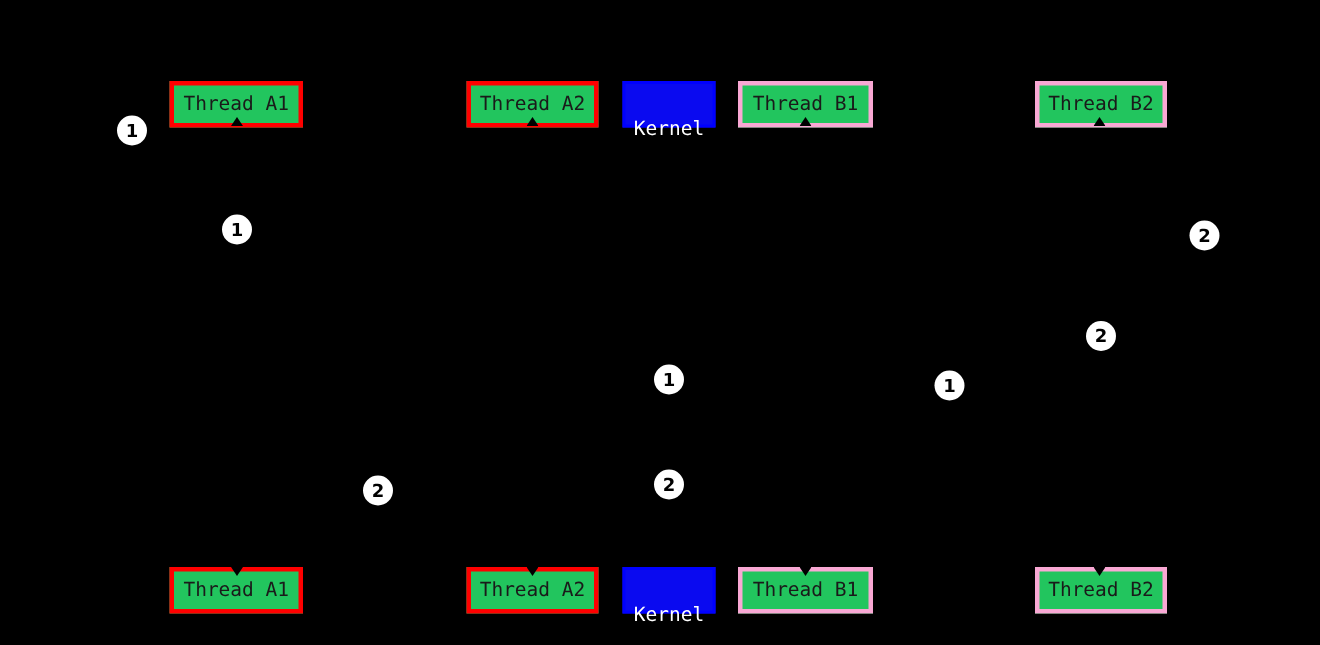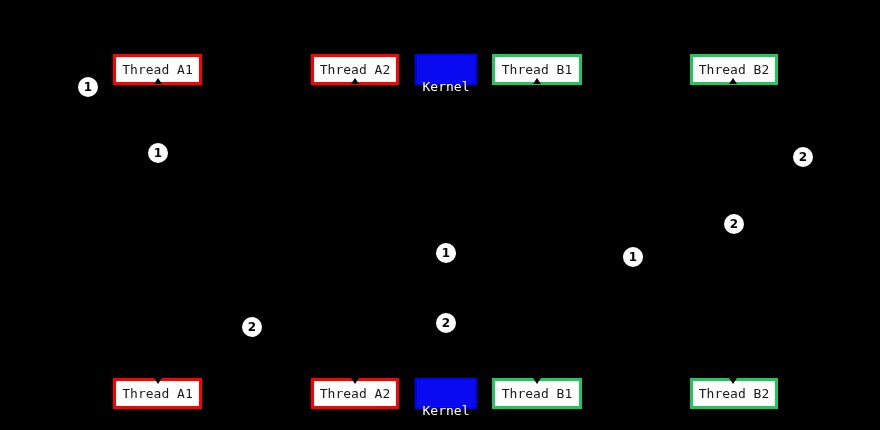--- a/index.html
+++ b/index.html
@@ -15,29 +15,29 @@
     overflow: hidden;
     font-family: "DejaVu Sans Mono", monospace;
   }
   .box {
     position: absolute;
     height: 31px;
     box-sizing: border-box;
     display: flex;
     align-items: center;
     justify-content: center;
-    background: #ffffff;
+    background: #22c55e;
   }
   .box span {
     font-size: 13px;
     color: #1a1a1a;
     white-space: nowrap;
   }
   .box.red  { border: 3px solid #ff0000; }
-  .box.blue { border: 3px solid #22c55e; }
+  .box.blue { border: 3px solid #f9a8d4; }
   .box.kernel {
     background: #0a0af0;
     border: 2px solid #0000ff;
   }
   .box.kernel span { color: #ffffff; margin-top: 33px; }
   .marker {
     position: absolute;
     width: 20px;
     height: 20px;
     border-radius: 50%;

